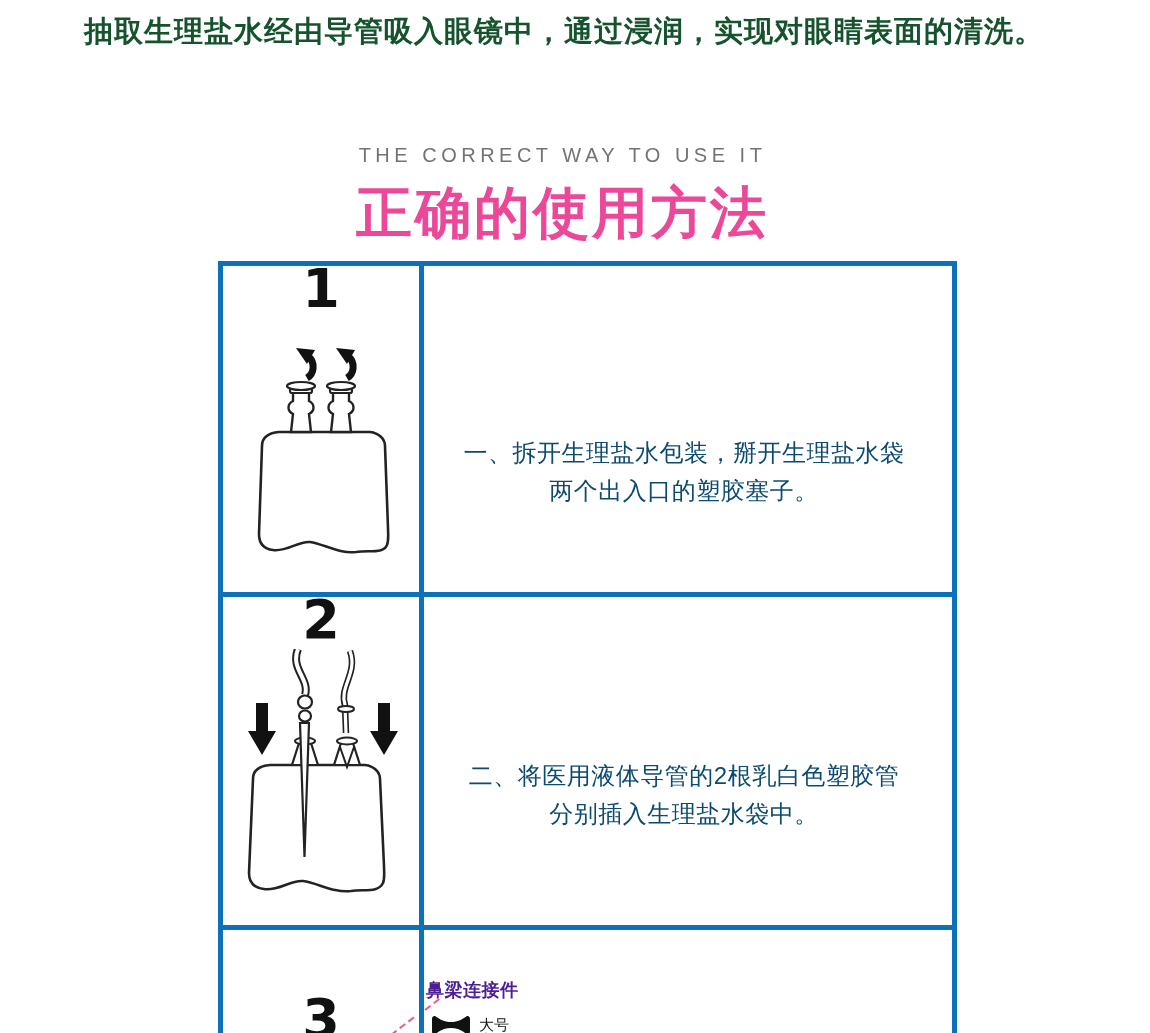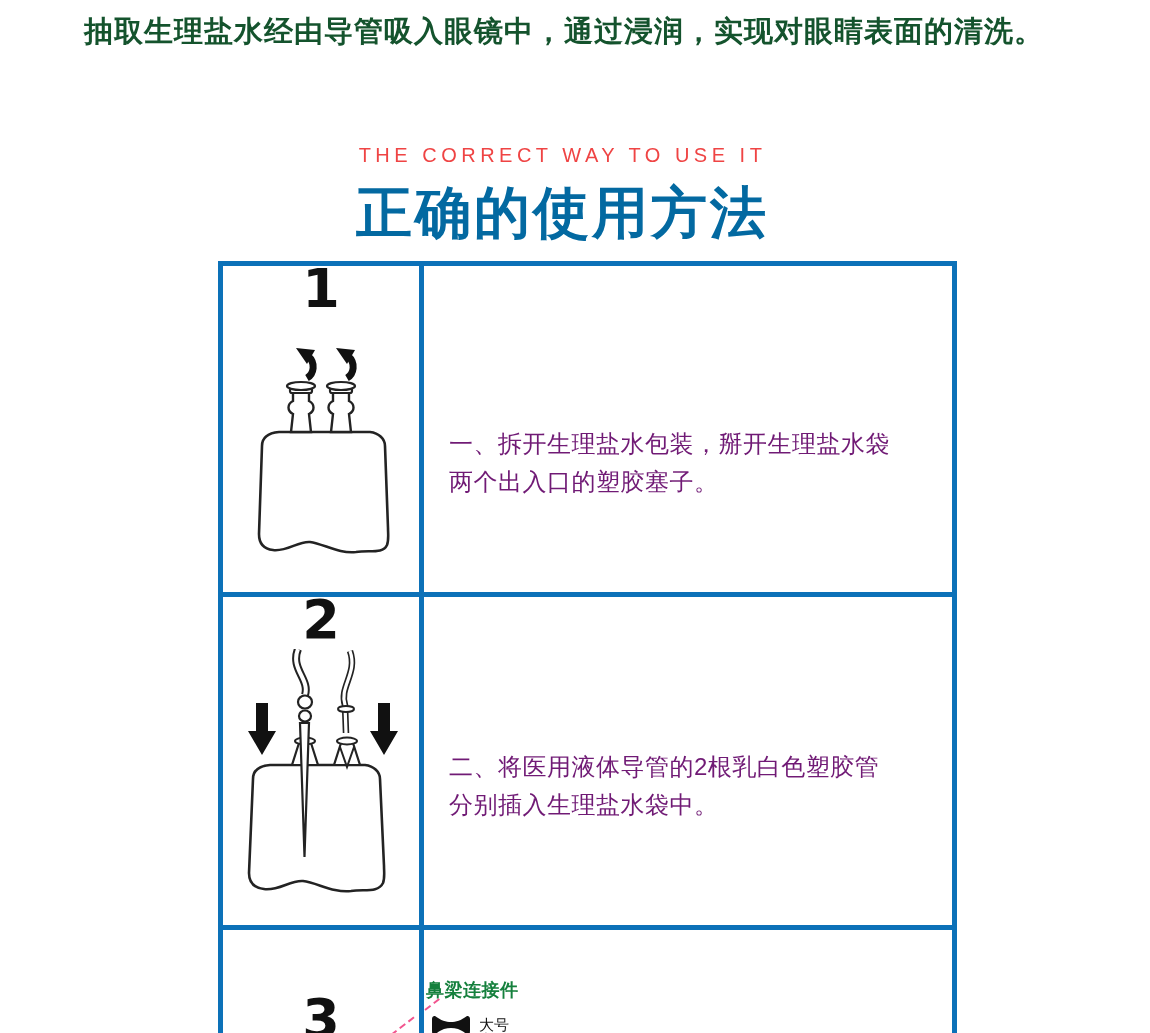--- a/index.html
+++ b/index.html
@@ -8,49 +8,49 @@
     background:#ffffff;
     font-family:"Liberation Sans","DejaVu Sans",sans-serif;
   }
   .intro{
     position:absolute;left:84px;top:12px;
     font-size:29px;font-weight:600;color:#14532d;letter-spacing:1px;
     white-space:nowrap;
   }
   .heading-wrap{position:absolute;left:0;top:144px;width:1125px;text-align:center;}
   .subtitle-en{
-    font-size:20px;letter-spacing:4.5px;color:#ef4444;font-weight:400;
+    font-size:20px;letter-spacing:4.5px;color:#737373;font-weight:400;
   }
   .title-zh{
-    margin-top:9px;font-size:56px;font-weight:700;color:#0369a1;letter-spacing:3px;
+    margin-top:9px;font-size:56px;font-weight:700;color:#ec4899;letter-spacing:3px;
   }
   .steps-table{
     position:absolute;left:218px;top:261px;width:739px;height:1090px;
     background:#0c71b8;box-sizing:border-box;padding:5px;
     display:grid;grid-template-columns:196px 1fr;grid-template-rows:326px 328px 1fr;gap:5px;
   }
   .cell{background:#ffffff;position:relative;overflow:hidden;}
   .num-cell{display:flex;flex-direction:column;align-items:center;}
   .step-num{
     font-size:54px;line-height:54px;font-weight:700;color:#111;margin-top:-4px;
     font-family:"DejaVu Sans","Liberation Sans",sans-serif;
   }
   .num-cell.row3 .step-num{margin-top:62px;}
   .illus{display:block;}
   .illus.step1{margin-top:26px;}
   .illus.step2{margin-top:2px;}
   .step-text{
-    position:absolute;left:22px;margin:3px;width:452px;
-    font-size:24px;line-height:38px;color:#701a75;letter-spacing:0.5px;font-weight:500;
+    position:absolute;left:22px;margin:12px;width:452px;
+    font-size:24px;line-height:38px;color:#0c4a6e;letter-spacing:0.5px;font-weight:500;text-align:center;
   }
   .step-text.t1{top:156px;}
   .step-text.t2{top:148px;}
   .connector-label{
     position:absolute;left:2px;top:48px;
-    font-size:18px;font-weight:700;color:#15803d;letter-spacing:0.5px;
+    font-size:18px;font-weight:700;color:#4c1d95;letter-spacing:0.5px;
   }
   .size-row{position:absolute;left:8px;display:flex;align-items:center;gap:9px;}
   .size-row.large{top:84px;}
   .size-row.medium{top:99px;}
   .size-label{font-size:15px;color:#111;font-weight:500;}
   .overlay{position:absolute;left:0;top:0;width:1150px;height:1033px;pointer-events:none;z-index:40;}
   .ink{stroke:#232323;fill:#ffffff;}
 </style>
 </head>
 <body>

